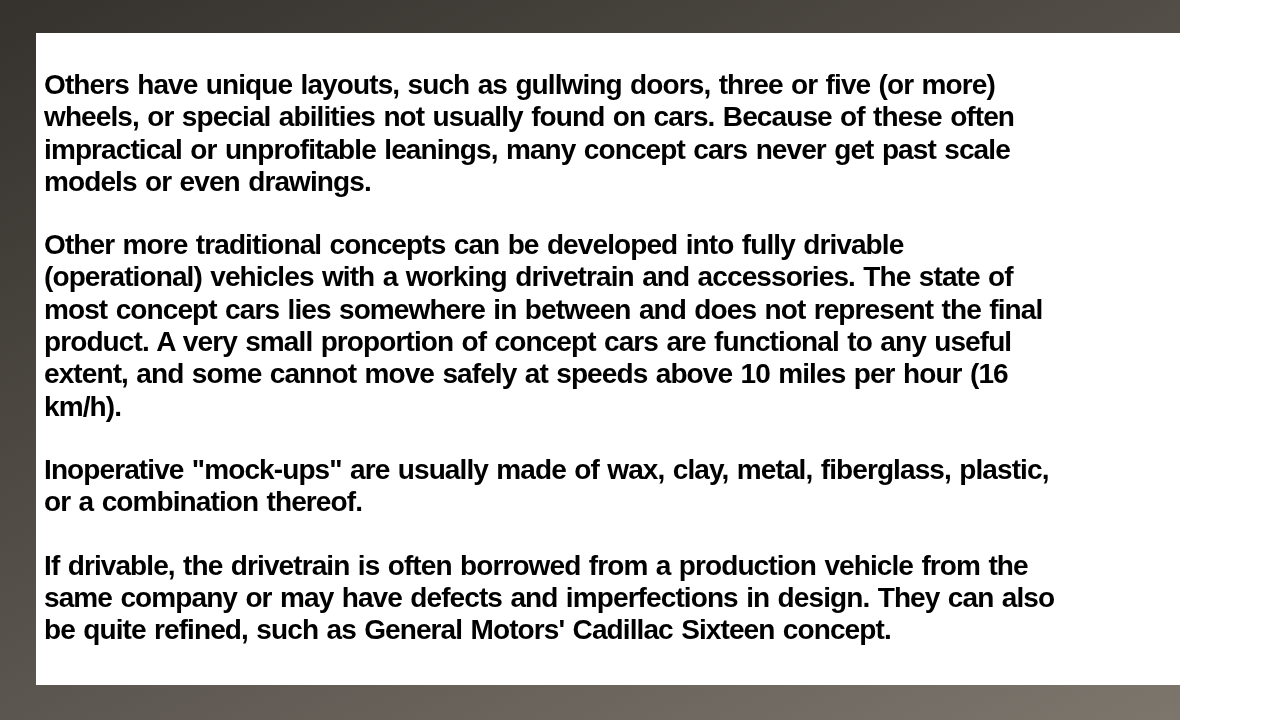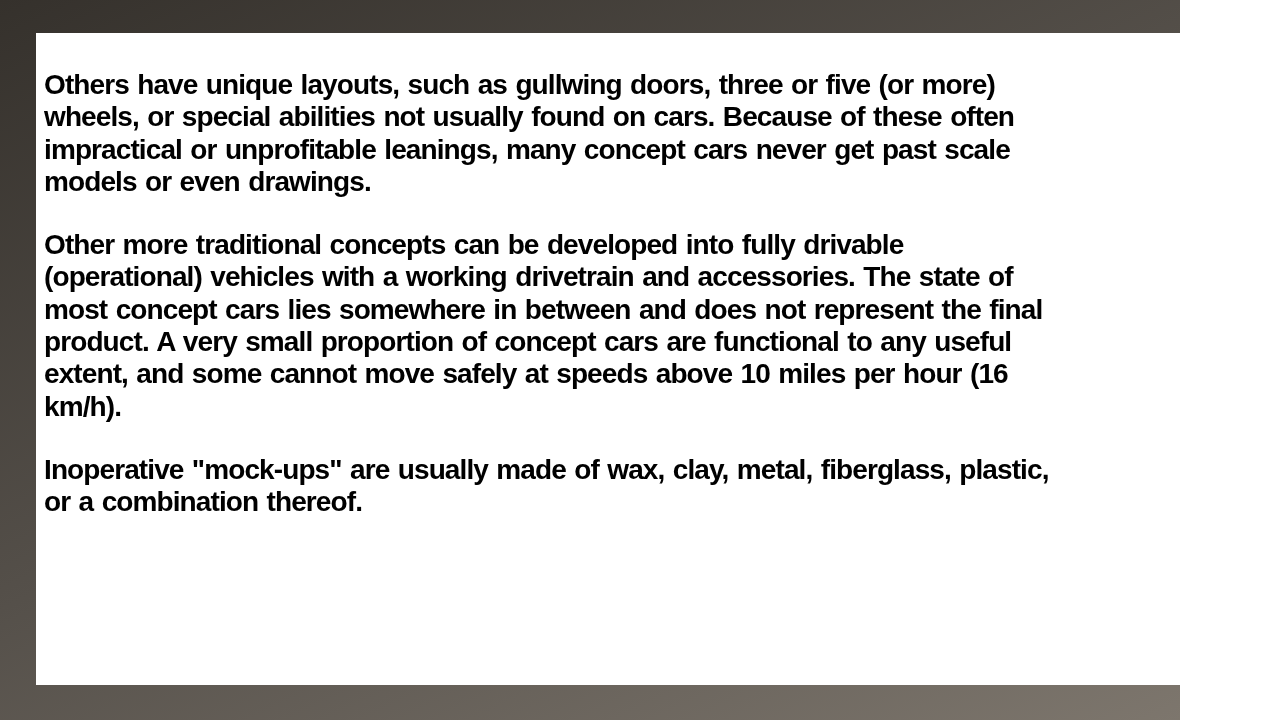--- a/index.html
+++ b/index.html
@@ -54,15 +54,18 @@
 impractical or unprofitable leanings, many concept cars never get past scale
 models or even drawings.</div>
       <div class="para">Other more traditional concepts can be developed into fully drivable
 (operational) vehicles with a working drivetrain and accessories. The state of
 most concept cars lies somewhere in between and does not represent the final
 product. A very small proportion of concept cars are functional to any useful
 extent, and some cannot move safely at speeds above 10 miles per hour (16
 km/h).</div>
       <div class="para">Inoperative "mock-ups" are usually made of wax, clay, metal, fiberglass, plastic,
 or a combination thereof.</div>
+      <div class="para">If drivable, the drivetrain is often borrowed from a production vehicle from the
+same company or may have defects and imperfections in design. They can also
+be quite refined, such as General Motors' Cadillac Sixteen concept.</div>
     </div>
   </div>
 </div>
 
 </body></html>

